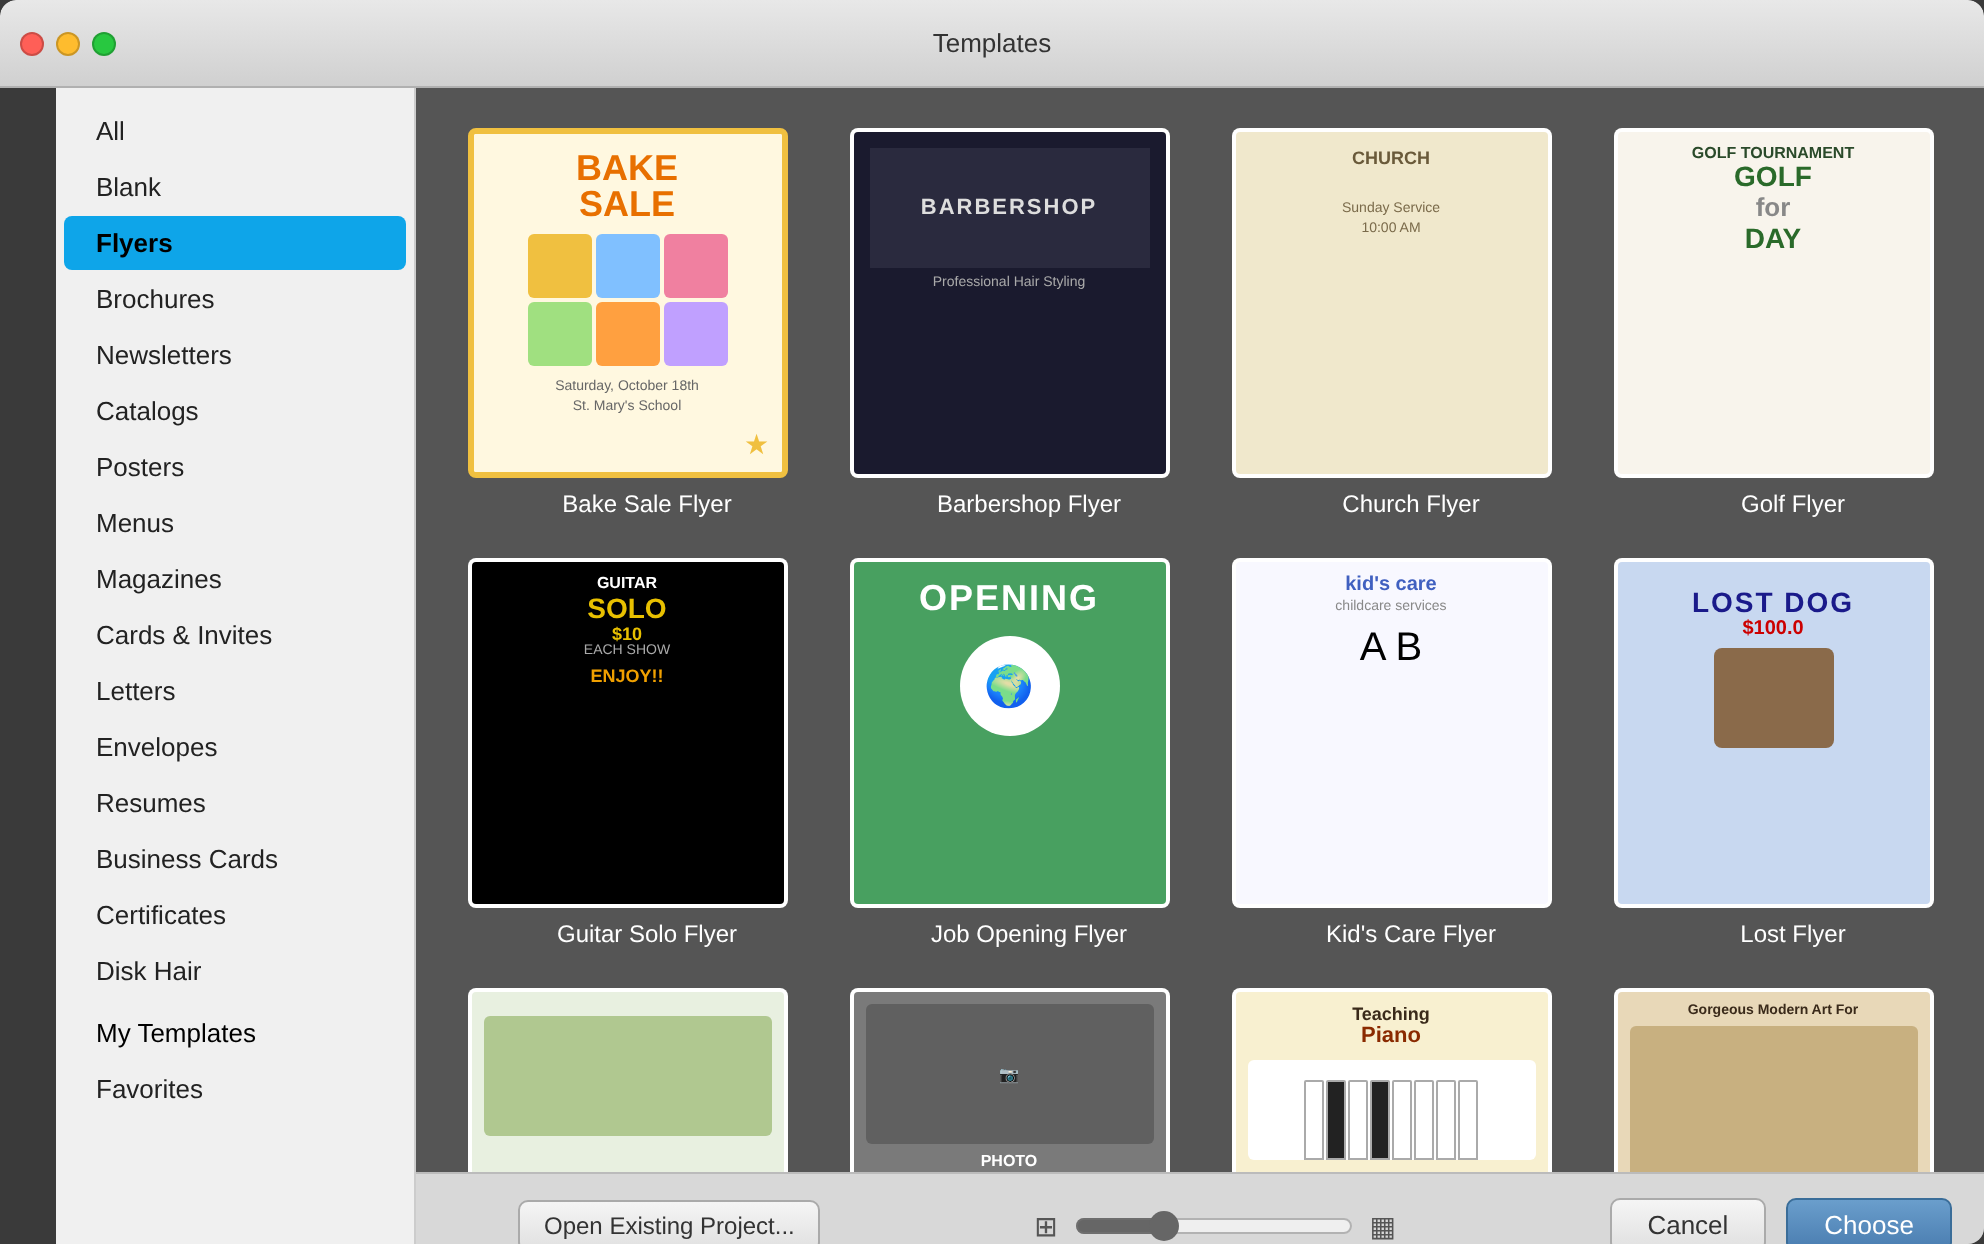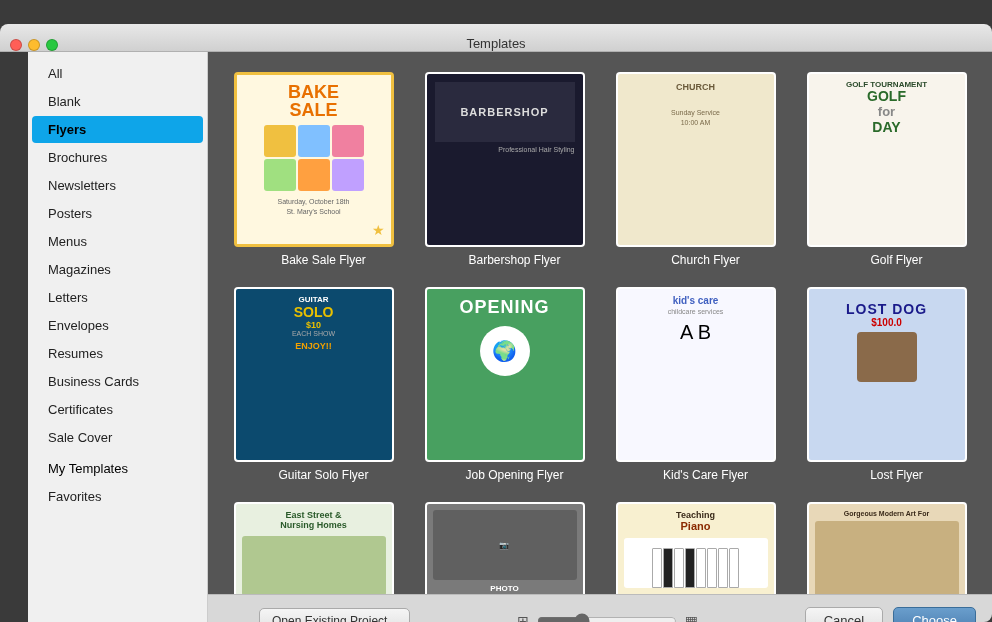--- a/index.html
+++ b/index.html
@@ -7,29 +7,28 @@
       width: 992px;
       height: 622px;
       background: #3a3a3a;
       font-family: -apple-system, "Helvetica Neue", Arial, sans-serif;
       overflow: hidden;
       border-radius: 8px;
     }
 
     
     .title-bar {
-      height: 28px;
+      height: 44px;
       background: linear-gradient(to bottom, #e8e8e8, #d0d0d0);
       display: flex;
-      align-items: flex-end;
+      align-items: center;
       justify-content: center;
       border-radius: 8px 8px 0 0;
       border-bottom: 1px solid #b0b0b0;
       position: relative;
-      margin-top: 24px;
     }
     .title-bar-buttons {
       position: absolute;
       left: 10px;
       display: flex;
       gap: 6px;
     }
     .tb-btn {
       width: 12px; height: 12px;
       border-radius: 50%;
@@ -211,29 +210,31 @@
 </div>
 
 <div class="main-container">
 
   <div class="sidebar">
   <div class="sidebar-item">All</div>
       <div class="sidebar-item">Blank</div>
       <div class="sidebar-item active">Flyers</div>
       <div class="sidebar-item">Brochures</div>
       <div class="sidebar-item">Newsletters</div>
+      <div class="sidebar-item">Catalogs</div>
       <div class="sidebar-item">Posters</div>
       <div class="sidebar-item">Menus</div>
       <div class="sidebar-item">Magazines</div>
+      <div class="sidebar-item">Cards &amp; Invites</div>
       <div class="sidebar-item">Letters</div>
       <div class="sidebar-item">Envelopes</div>
       <div class="sidebar-item">Resumes</div>
       <div class="sidebar-item">Business Cards</div>
       <div class="sidebar-item">Certificates</div>
-      <div class="sidebar-item">Sale Cover</div>
+      <div class="sidebar-item">Disk Hair</div>
       <div class="sidebar-item section-header">My Templates</div>
       <div class="sidebar-item">Favorites</div>
     </div>
 
   <div class="content-area">
     <div class="grid-container">
     <div class="template-item">
           <div class="template-thumb selected">
             <div style="width: 100%; height: 100%; overflow: hidden; position: relative; background: rgb(255, 248, 224);">
         <div style="padding:8px;text-align:center;">
@@ -250,21 +251,21 @@
           <div style="font-size:7px;color:#666;margin-top:4px;line-height:1.4;">Saturday, October 18th<br>St. Mary's School</div>
         </div>
             </div>
             <span class="star-icon">★</span>
           </div>
           <span class="template-label">Bake Sale Flyer</span>
         </div>
         <div class="template-item">
           <div class="template-thumb">
             <div style="width: 100%; height: 100%; overflow: hidden; position: relative; background: rgb(26, 26, 46);">
-        <div style="padding:8px;text-align:right;color:#ccc;">
+        <div style="padding:8px;text-align:center;color:#ccc;">
           <div style="width:100%;height:60px;background:#2a2a3e;display:flex;align-items:center;justify-content:center;margin-bottom:4px;">
             <div style="font-size:11px;font-weight:700;color:#ddd;letter-spacing:1px;">BARBERSHOP</div>
           </div>
           <div style="font-size:7px;color:#aaa;">Professional Hair Styling</div>
         </div>
             </div>
           </div>
           <span class="template-label">Barbershop Flyer</span>
         </div>
         <div class="template-item">
@@ -284,21 +285,21 @@
         <div style="padding:6px;">
           <div style="font-size:8px;color:#2a4a2a;font-weight:700;text-align:center;">GOLF TOURNAMENT</div>
           <div style="font-size:14px;font-weight:900;color:#2a6a2a;text-align:center;line-height:1.1;">GOLF<br><span style="font-size:13px;color:#888;">for</span><br>DAY</div>
         </div>
             </div>
           </div>
           <span class="template-label">Golf Flyer</span>
         </div>
         <div class="template-item">
           <div class="template-thumb">
-            <div style="width: 100%; height: 100%; overflow: hidden; position: relative; background: #0c4a6e;">
+            <div style="width: 100%; height: 100%; overflow: hidden; position: relative; background: #000000;">
         <div style="padding:6px;text-align:center;">
           <div style="font-size:8px;color:#fff;font-weight:700;text-transform:uppercase;">GUITAR</div>
           <div style="font-size:14px;font-weight:900;color:#e8c000;text-transform:uppercase;">SOLO</div>
           <div style="font-size:9px;color:#e8c000;font-weight:700;">$10</div>
           <div style="font-size:7px;color:#aaa;">EACH SHOW</div>
           <div style="margin-top:4px;font-size:9px;color:#f0a000;font-weight:700;">ENJOY!!</div>
         </div>
             </div>
           </div>
           <span class="template-label">Guitar Solo Flyer</span>
@@ -337,21 +338,20 @@
           <div style="width:60px;height:50px;background:#8a6a4a;border-radius:4px;margin:4px auto;"></div>
         </div>
             </div>
           </div>
           <span class="template-label">Lost Flyer</span>
         </div>
         <div class="template-item">
           <div class="template-thumb">
             <div style="width: 100%; height: 100%; overflow: hidden; position: relative; background: rgb(232, 240, 224);">
         <div style="padding:6px;">
-          <div style="font-size:9px;font-weight:700;color:#2a5a2a;text-align:center;">East Street &amp;<br>Nursing Homes</div>
           <div style="width:100%;height:60px;background:#b0c890;margin-top:6px;border-radius:3px;"></div>
         </div>
             </div>
           </div>
         </div>
         <div class="template-item">
           <div class="template-thumb">
             <div style="width: 100%; height: 100%; overflow: hidden; position: relative; background: rgb(122, 122, 122);">
         <div style="padding:6px;text-align:center;">
           <div style="width:100%;height:70px;background:#606060;margin-bottom:4px;border-radius:3px;display:flex;align-items:center;justify-content:center;">

